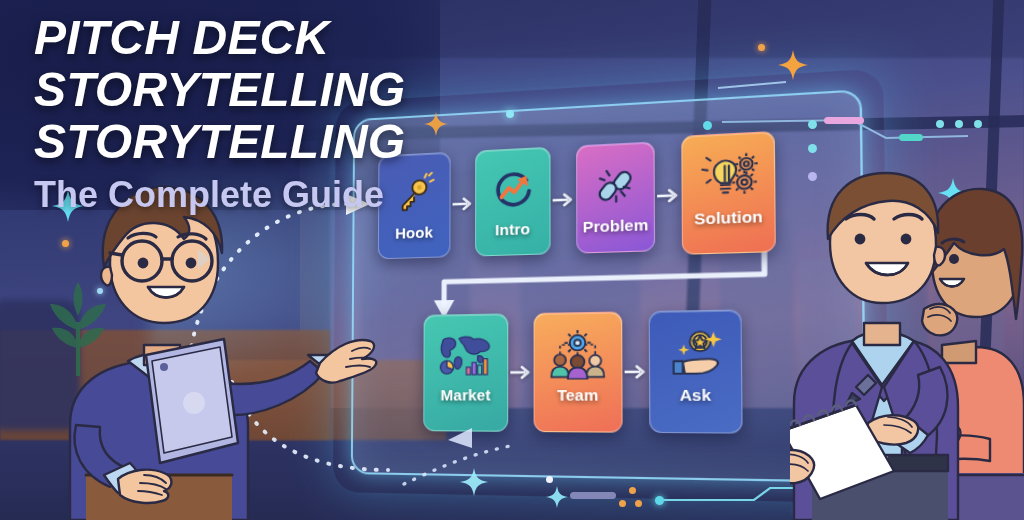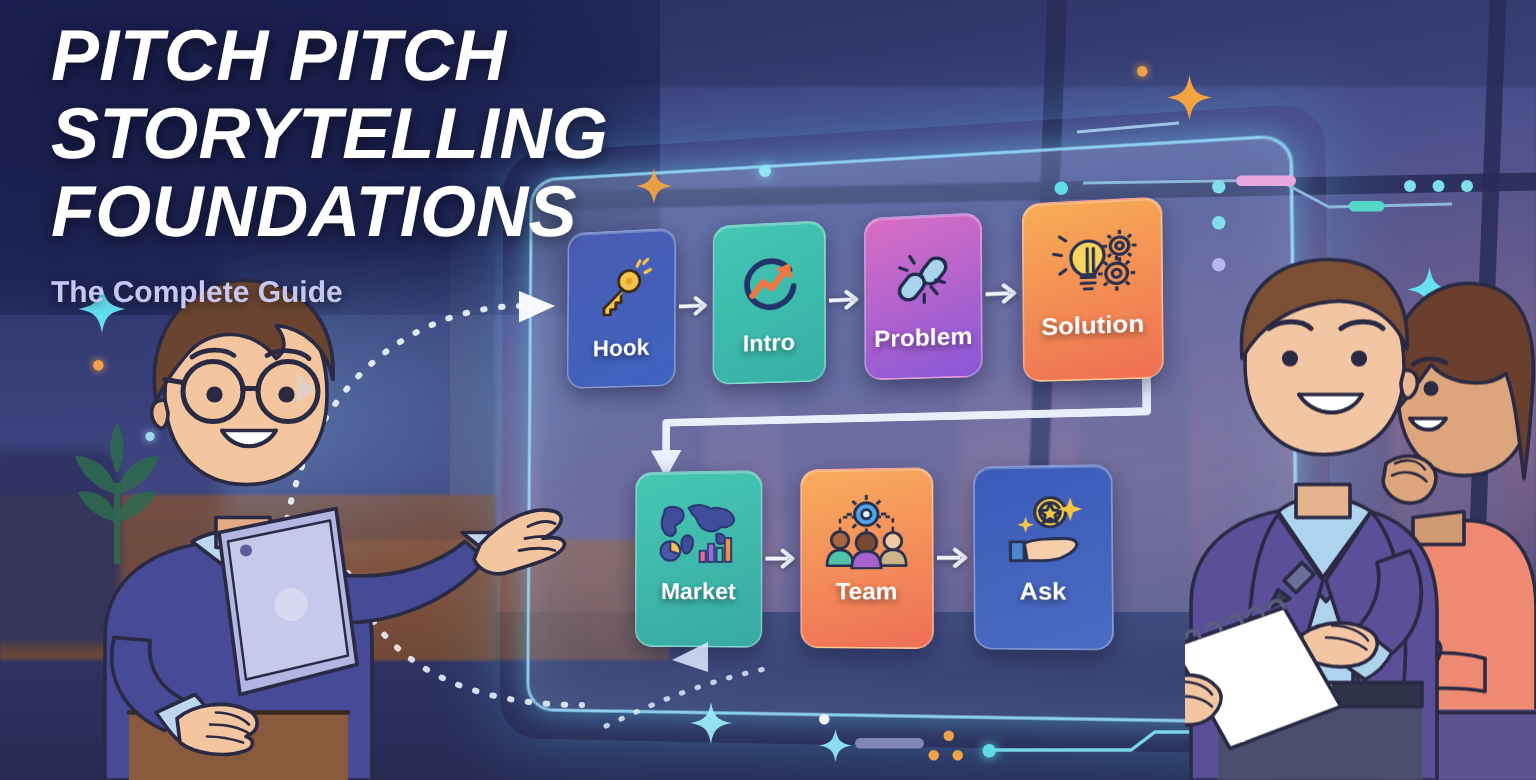--- a/index.html
+++ b/index.html
@@ -48,21 +48,21 @@
   .title-shade{position:absolute;left:-40px;top:-40px;width:480px;height:250px;
     background:radial-gradient(ellipse at 30% 40%, rgba(24,29,74,.97), rgba(26,32,80,.82) 60%, rgba(30,36,84,0) 100%);}
   .headline{position:absolute;left:34px;top:12px;width:680px;z-index:30;}
   .headline h1{
     font-family:"Liberation Sans", sans-serif;
     font-weight:bold;font-style:italic;color:#fff;font-size:48px;line-height:52px;
     letter-spacing:.2px;text-shadow:0 3px 10px rgba(0,0,0,.55);
   }
   .headline h2{
     font-family:"Liberation Sans", sans-serif;
-    font-weight:bold;color:#c6c8f2;font-size:20px;line-height:34px;margin-top:10px;
+    font-weight:bold;color:#c6c8f2;font-size:36px;line-height:34px;margin-top:10px;
     text-shadow:0 2px 7px rgba(0,0,0,.5);
   }
 
   
   .holo-wrap{position:absolute;left:352px;top:118px;width:470px;height:355px;z-index:14;
     transform:perspective(900px) rotateY(-11deg) rotateX(2deg) skewY(-1.2deg);transform-origin:left center;}
   .holo{position:absolute;inset:0;border-radius:18px;
     background:linear-gradient(160deg, rgba(190,220,255,.26), rgba(150,190,250,.18) 55%, rgba(120,170,240,.12));
     border:2px solid rgba(150,225,255,.85);
     box-shadow:0 0 22px rgba(110,210,255,.55), inset 0 0 40px rgba(170,215,255,.18);
@@ -141,21 +141,21 @@
       <path d="M40 62 C54 58 64 48 68 36 C54 36 42 46 40 62Z"></path>
       <path d="M40 80 C28 78 18 70 14 60 C28 58 38 66 40 80Z"></path>
       <path d="M40 80 C52 78 62 70 66 60 C52 58 42 66 40 80Z"></path>
       <path d="M40 48 C34 36 34 24 40 14 C46 24 46 36 40 48Z"></path>
     </g>
     <rect x="38" y="54" width="4" height="54" fill="#2f6b4e"></rect>
   </svg>
 
   <div class="title-shade"></div>
   <div class="headline">
-    <h1>PITCH PITCH STORYTELLING FOUNDATIONS</h1>
+    <h1>PITCH DECK STORYTELLING STORYTELLING</h1>
     <h2>The Complete Guide</h2>
   </div>
 
   <div class="beam"></div>
 
   <svg class="arc" viewBox="0 0 230 330">
     <path d="M8 200 C18 92 92 34 168 34" fill="none" stroke="#e8f1ff" stroke-width="4" stroke-linecap="round" stroke-dasharray="1 11" opacity=".95"></path>
     <polygon points="166,24 190,34 166,45" fill="#ffffff" opacity=".95"></polygon>
     <path d="M52 212 C74 272 128 300 208 300" fill="none" stroke="#e8f1ff" stroke-width="4" stroke-linecap="round" stroke-dasharray="1 11" opacity=".9"></path>
   </svg>

